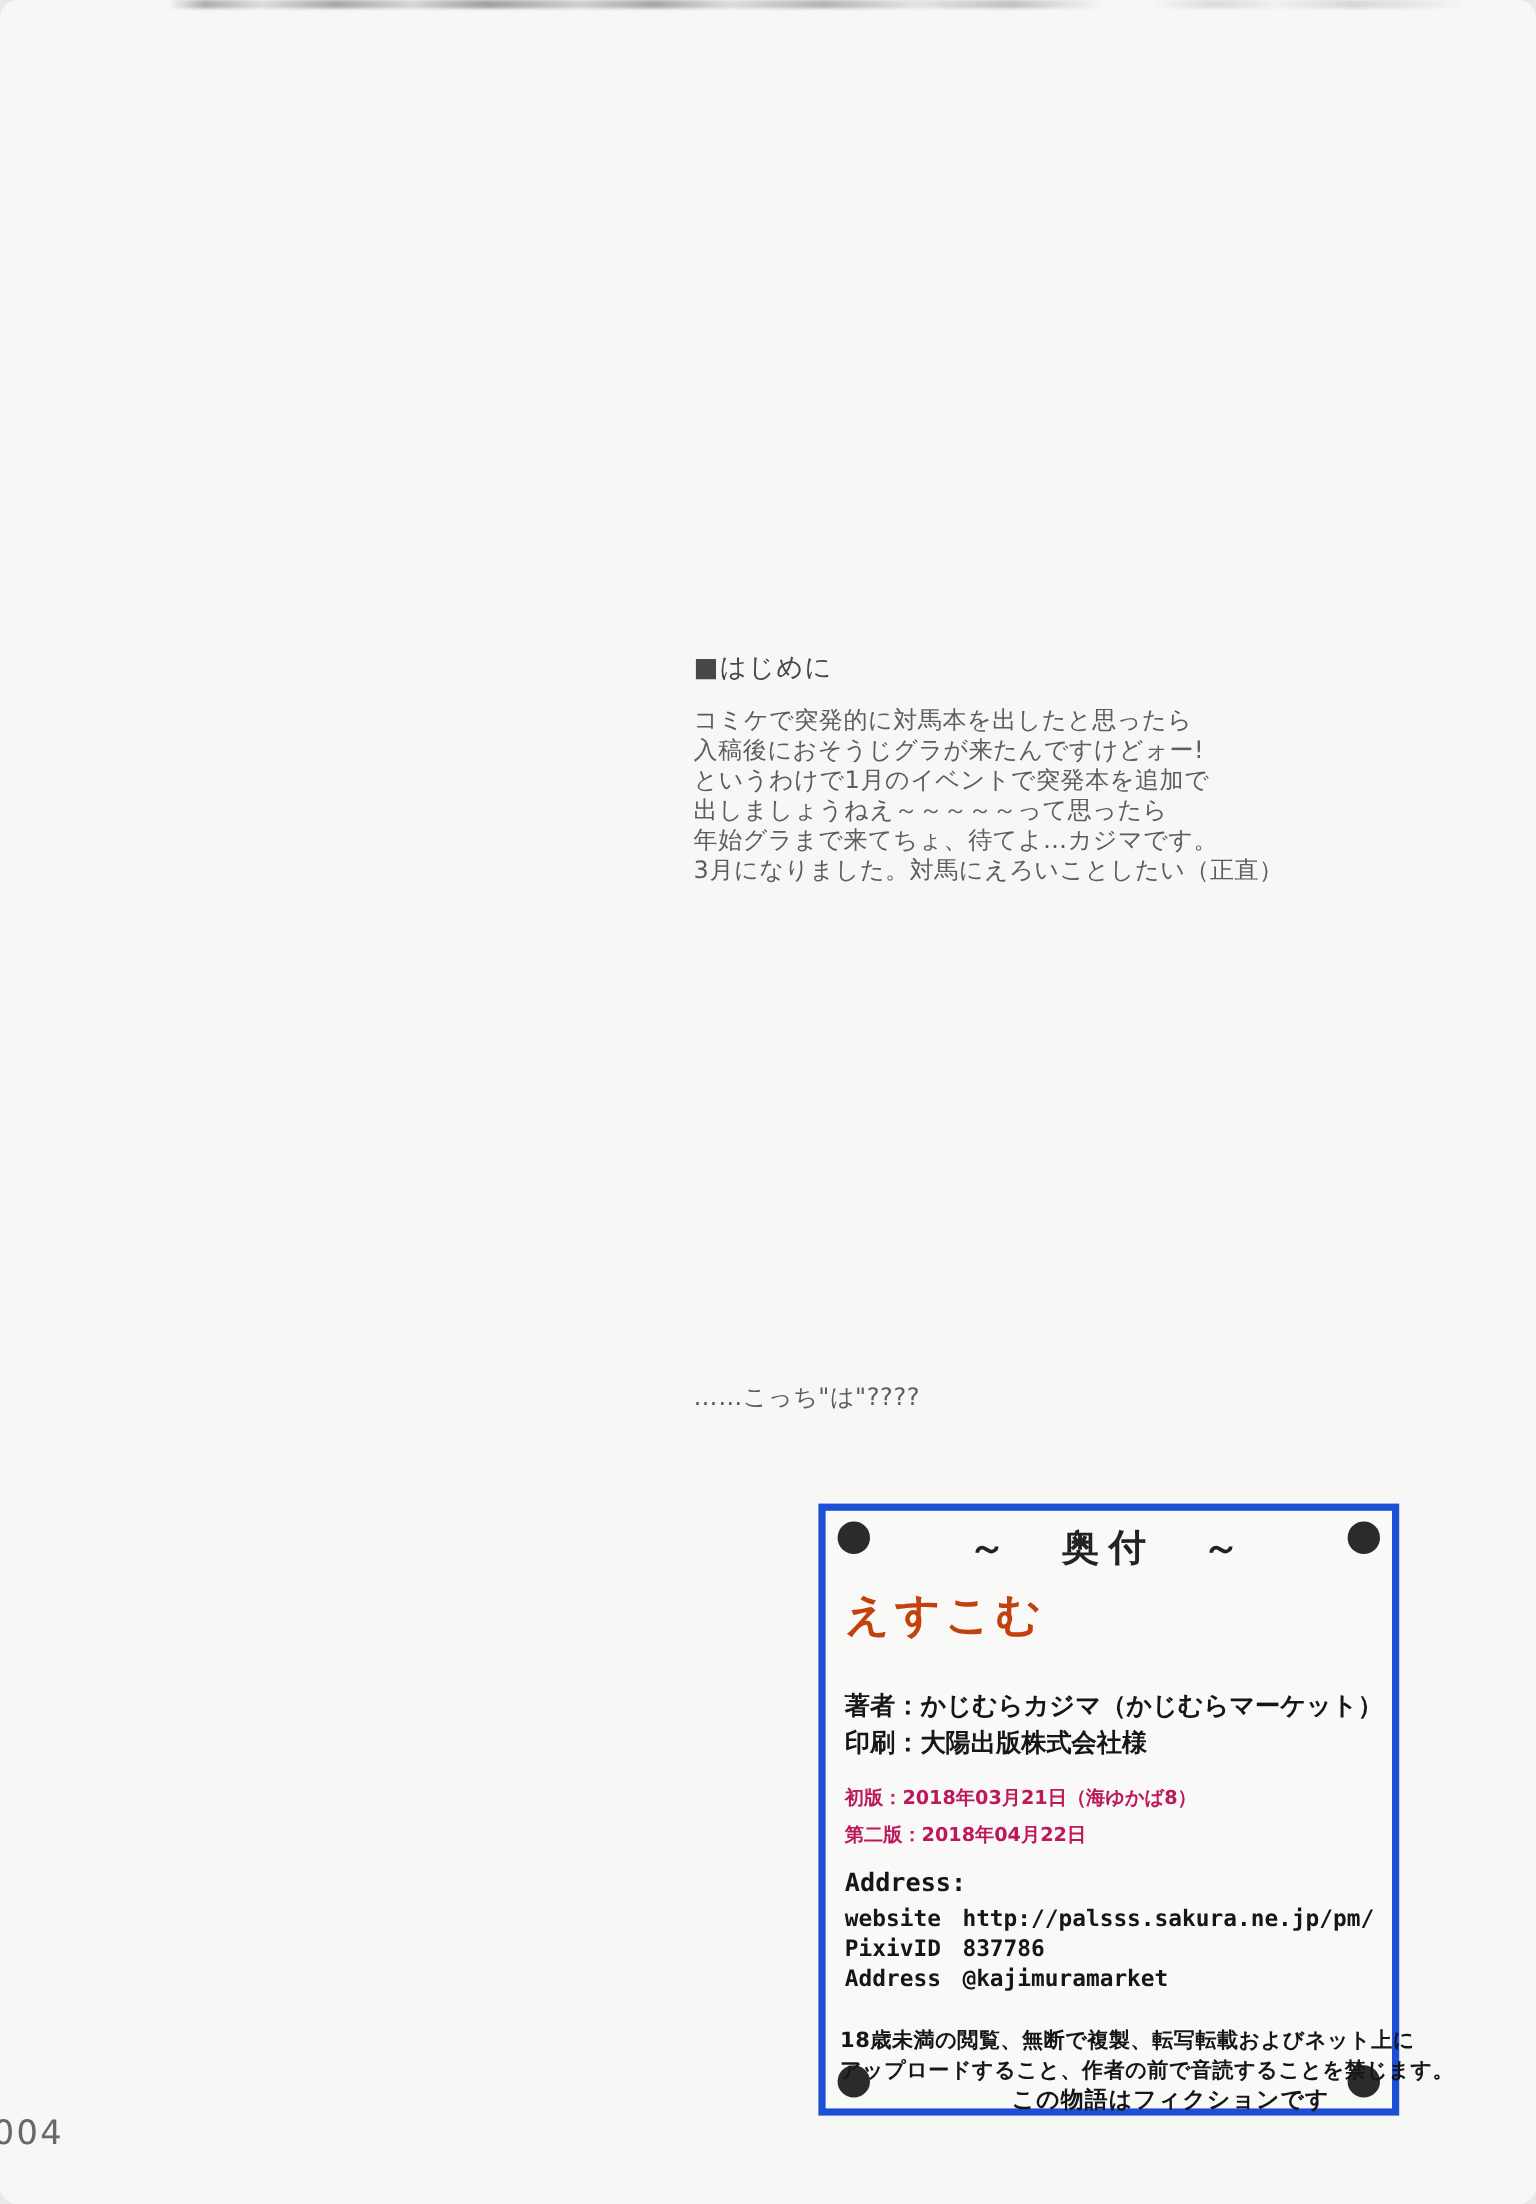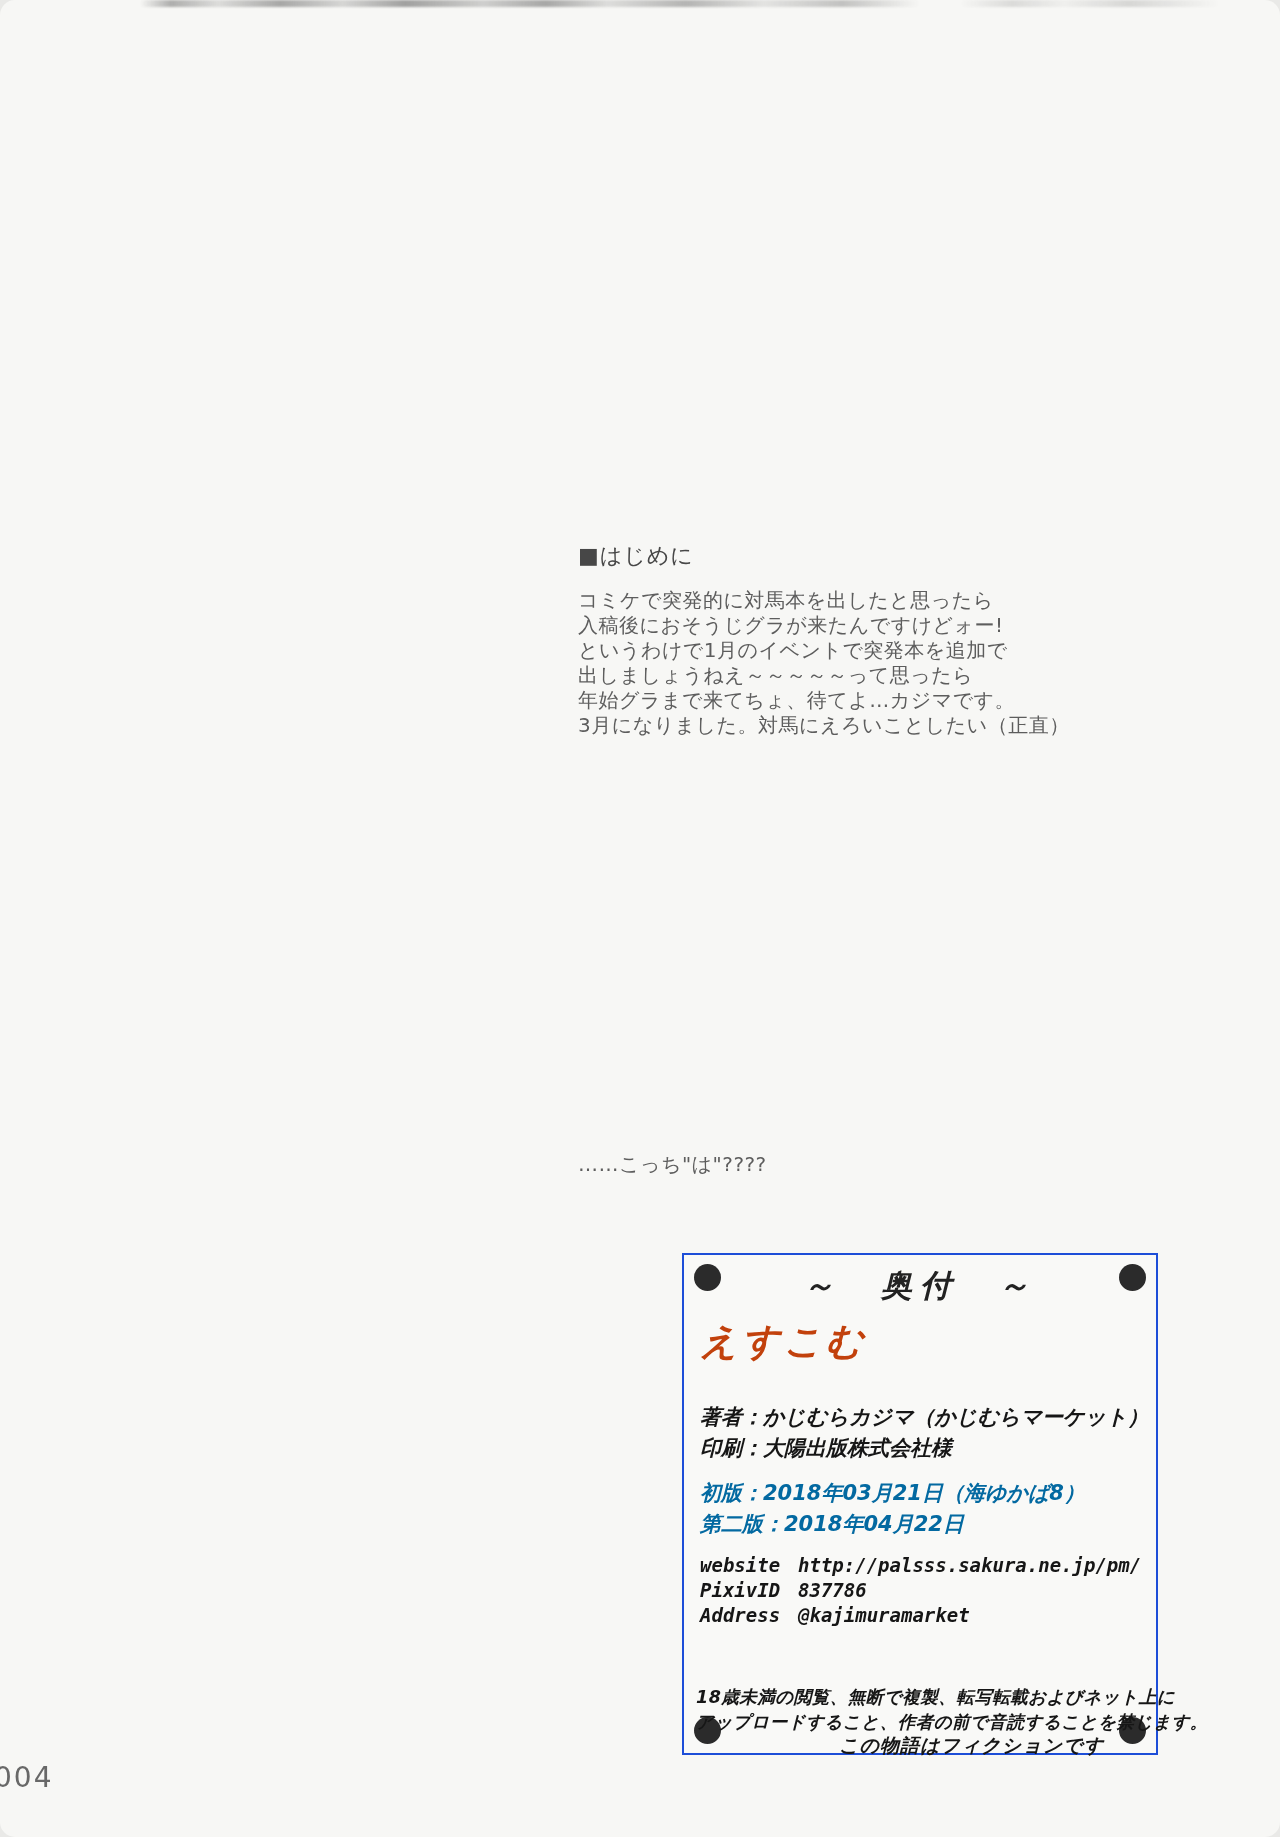--- a/index.html
+++ b/index.html
@@ -48,24 +48,23 @@
   .para.p3{top:981px;}
   .closer{
     position:absolute;left:578px;top:1151px;
     font-size:20px;color:#5d5d5d;letter-spacing:.5px;
   }
 
   
   .colophon{
     position:absolute;left:682px;top:1253px;
     width:472px;height:498px;
-    border:2px solid #1d4ed8;
+    border:6px solid #1d4ed8;
     background:#f9f9f7;
     color:#1c1c1c;
-    font-style:italic;
   }
   .dot{
     position:absolute;width:27px;height:27px;border-radius:50%;
     background:#2b2b2b;
   }
   .dot.tl{left:10px;top:9px;}
   .dot.tr{right:10px;top:9px;}
   .dot.bl{left:10px;bottom:9px;}
   .dot.br{right:10px;bottom:9px;}
   .colophon-title{
@@ -77,22 +76,22 @@
     position:absolute;left:16px;top:62px;
     font-size:37px;font-weight:700;letter-spacing:4px;color:#c2410c;
   }
   .credits{
     position:absolute;left:16px;top:147px;
     font-size:21px;font-weight:700;line-height:31px;
     white-space:nowrap;color:#161616;
   }
   .editions{
     position:absolute;left:16px;top:223px;
-    font-size:21px;font-weight:700;line-height:31px;
-    white-space:nowrap;color:#0369a1;
+    font-size:16px;font-weight:700;line-height:31px;
+    white-space:nowrap;color:#be185d;
   }
   .address{
     position:absolute;left:16px;top:298px;
     font-family:"DejaVu Sans Mono",monospace;
     color:#161616;
   }
   .address-heading{font-size:21px;font-weight:700;margin-bottom:6px;}
   .c-row{display:flex;font-size:19px;font-weight:700;line-height:25px;white-space:nowrap;}
   .c-label{width:98px;flex:none;}
   .warning{
@@ -134,20 +133,21 @@
 
     <div class="colophon-title">～　奥付　～</div>
 
     <div class="book-title">えすこむ</div>
 
     <div class="credits">著者：かじむらカジマ（かじむらマーケット）<br>印刷：大陽出版株式会社様</div>
 
     <div class="editions">初版：2018年03月21日（海ゆかば8）<br>第二版：2018年04月22日</div>
 
     <div class="address">
+      <div class="address-heading">Address:</div>
       <div class="c-row">
         <span class="c-label">website</span>
         <span class="c-value">http://palsss.sakura.ne.jp/pm/</span>
       </div>
       <div class="c-row">
         <span class="c-label">PixivID</span>
         <span class="c-value">837786</span>
       </div>
       <div class="c-row">
         <span class="c-label">Address</span>

